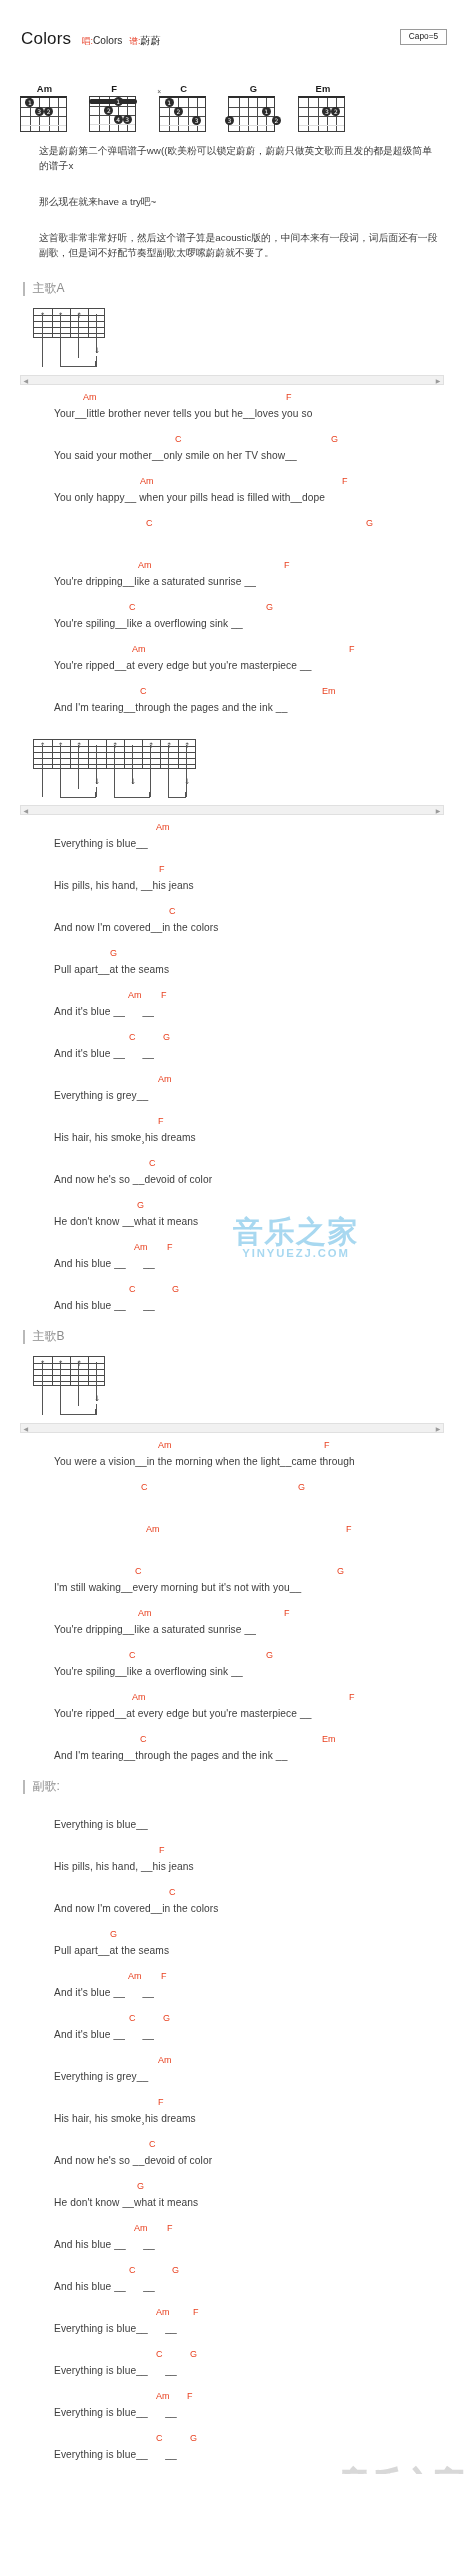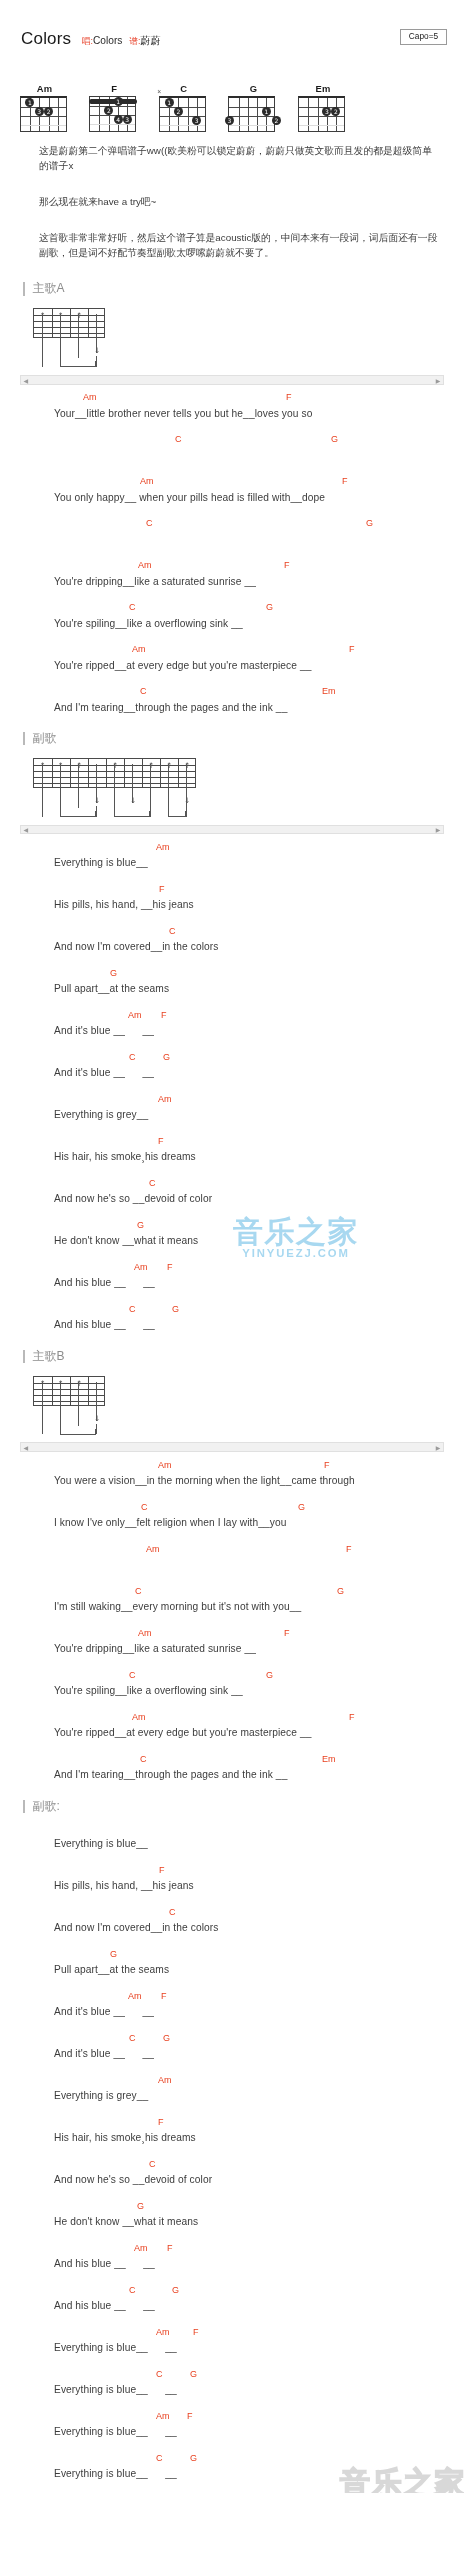--- a/index.html
+++ b/index.html
@@ -381,20 +381,21 @@
             <span style="left: 83px;">Am</span>
             <span style="left: 286px;">F</span>
           </div>
           <div class="textrow">Your__little brother never tells you but he__loves you so</div>
         </div>
         <div class="lyric-line">
           <div class="chordrow">
             <span style="left: 175px;">C</span>
             <span style="left: 331px;">G</span>
           </div>
+          <div class="textrow">You said your mother__only smile on her TV show__</div>
         </div>
         <div class="lyric-line">
           <div class="chordrow">
             <span style="left: 140px;">Am</span>
             <span style="left: 342px;">F</span>
           </div>
           <div class="textrow">You only happy__ when your pills head is filled with__dope</div>
         </div>
         <div class="lyric-line">
           <div class="chordrow">
@@ -423,24 +424,20 @@
           </div>
           <div class="textrow">You're ripped__at every edge but you're masterpiece __</div>
         </div>
         <div class="lyric-line">
           <div class="chordrow">
             <span style="left: 140px;">C</span>
             <span style="left: 322px;">Em</span>
           </div>
           <div class="textrow">And I'm tearing__through the pages and the ink __</div>
         </div>
-      </div>
-      <div class="section-label">
-        <div class="bar"></div>
-        <div class="txt">副歌</div>
       </div>
       <div class="rhythm">
         <div class="rhythm-inner" style="width: 178px; height: 59px;">
           <div class="rh-grid" style="width: 163px; margin-top: 12px;">
             <div class="h" style="top: 6px;"></div>
             <div class="h" style="top: 12px;"></div>
             <div class="h" style="top: 18px;"></div>
             <div class="h" style="top: 24px;"></div>
             <div class="v" style="left: 18px;"></div>
             <div class="v" style="left: 36px;"></div>
@@ -604,21 +601,20 @@
             <span style="left: 158px;">Am</span>
             <span style="left: 324px;">F</span>
           </div>
           <div class="textrow">You were a vision__in the morning when the light__came through</div>
         </div>
         <div class="lyric-line">
           <div class="chordrow">
             <span style="left: 141px;">C</span>
             <span style="left: 298px;">G</span>
           </div>
-          <div class="textrow">I know I've only__felt religion when I lay with__you</div>
         </div>
         <div class="lyric-line">
           <div class="chordrow">
             <span style="left: 146px;">Am</span>
             <span style="left: 346px;">F</span>
           </div>
         </div>
         <div class="lyric-line">
           <div class="chordrow">
             <span style="left: 135px;">C</span>

